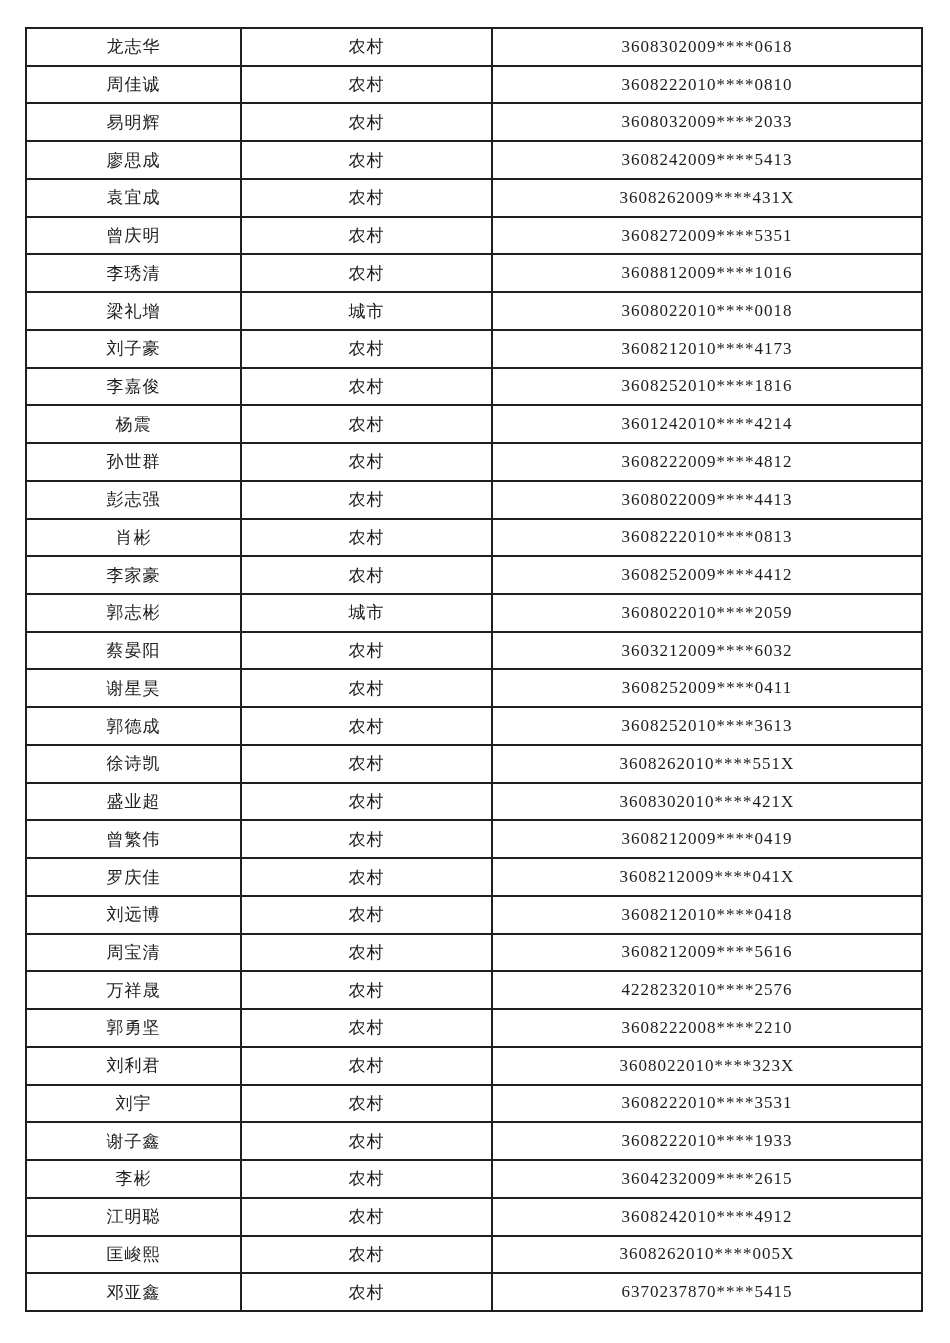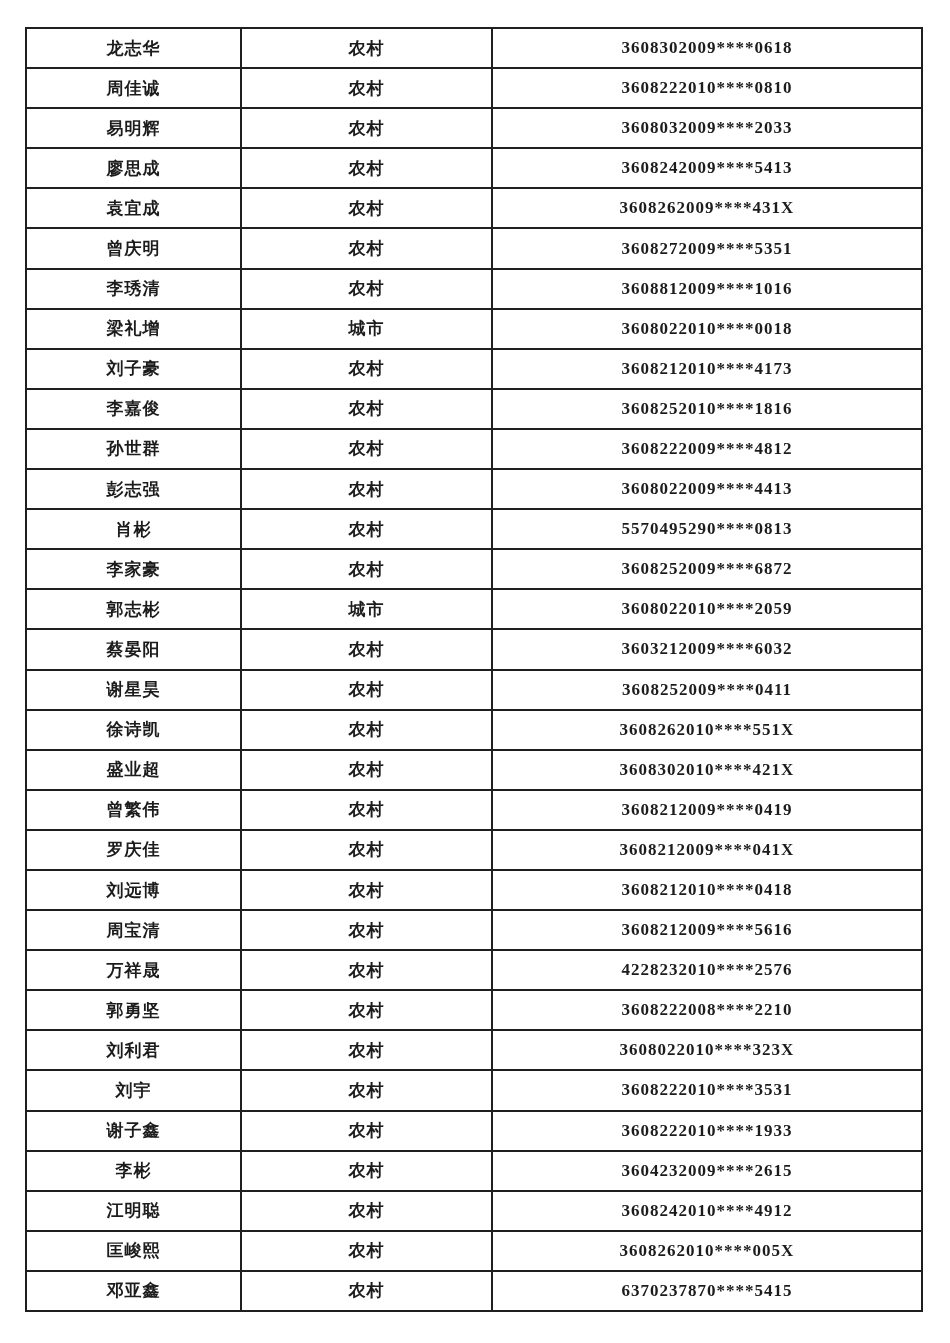--- a/index.html
+++ b/index.html
@@ -19,21 +19,20 @@
     left: 25px;
     top: 27px;
     width: 898px;
     height: 1285px;
   }
   table.doc-table {
     width: 100%;
     height: 100%;
     border-collapse: collapse;
     table-layout: fixed;
-    font-weight: bold;
   }
   table.doc-table td {
     border: 2px solid #1f1f1f;
     text-align: center;
     vertical-align: middle;
     font-size: 17px;
     letter-spacing: 1px;
     padding: 0;
     white-space: nowrap;
     overflow: hidden;
@@ -101,53 +100,63 @@
           <td data-name="name-cell">刘子豪</td>
           <td data-name="residence-cell">农村</td>
           <td data-name="id-cell">3608212010****4173</td>
         </tr>
         <tr data-name="table-row">
           <td data-name="name-cell">李嘉俊</td>
           <td data-name="residence-cell">农村</td>
           <td data-name="id-cell">3608252010****1816</td>
         </tr>
         <tr data-name="table-row">
+          <td data-name="name-cell">杨震</td>
+          <td data-name="residence-cell">农村</td>
+          <td data-name="id-cell">3601242010****4214</td>
+        </tr>
+        <tr data-name="table-row">
           <td data-name="name-cell">孙世群</td>
           <td data-name="residence-cell">农村</td>
           <td data-name="id-cell">3608222009****4812</td>
         </tr>
         <tr data-name="table-row">
           <td data-name="name-cell">彭志强</td>
           <td data-name="residence-cell">农村</td>
           <td data-name="id-cell">3608022009****4413</td>
         </tr>
         <tr data-name="table-row">
           <td data-name="name-cell">肖彬</td>
           <td data-name="residence-cell">农村</td>
-          <td data-name="id-cell">5570495290****0813</td>
+          <td data-name="id-cell">3608222010****0813</td>
         </tr>
         <tr data-name="table-row">
           <td data-name="name-cell">李家豪</td>
           <td data-name="residence-cell">农村</td>
-          <td data-name="id-cell">3608252009****6872</td>
+          <td data-name="id-cell">3608252009****4412</td>
         </tr>
         <tr data-name="table-row">
           <td data-name="name-cell">郭志彬</td>
           <td data-name="residence-cell">城市</td>
           <td data-name="id-cell">3608022010****2059</td>
         </tr>
         <tr data-name="table-row">
           <td data-name="name-cell">蔡晏阳</td>
           <td data-name="residence-cell">农村</td>
           <td data-name="id-cell">3603212009****6032</td>
         </tr>
         <tr data-name="table-row">
           <td data-name="name-cell">谢星昊</td>
           <td data-name="residence-cell">农村</td>
           <td data-name="id-cell">3608252009****0411</td>
+        </tr>
+        <tr data-name="table-row">
+          <td data-name="name-cell">郭德成</td>
+          <td data-name="residence-cell">农村</td>
+          <td data-name="id-cell">3608252010****3613</td>
         </tr>
         <tr data-name="table-row">
           <td data-name="name-cell">徐诗凯</td>
           <td data-name="residence-cell">农村</td>
           <td data-name="id-cell">3608262010****551X</td>
         </tr>
         <tr data-name="table-row">
           <td data-name="name-cell">盛业超</td>
           <td data-name="residence-cell">农村</td>
           <td data-name="id-cell">3608302010****421X</td>

